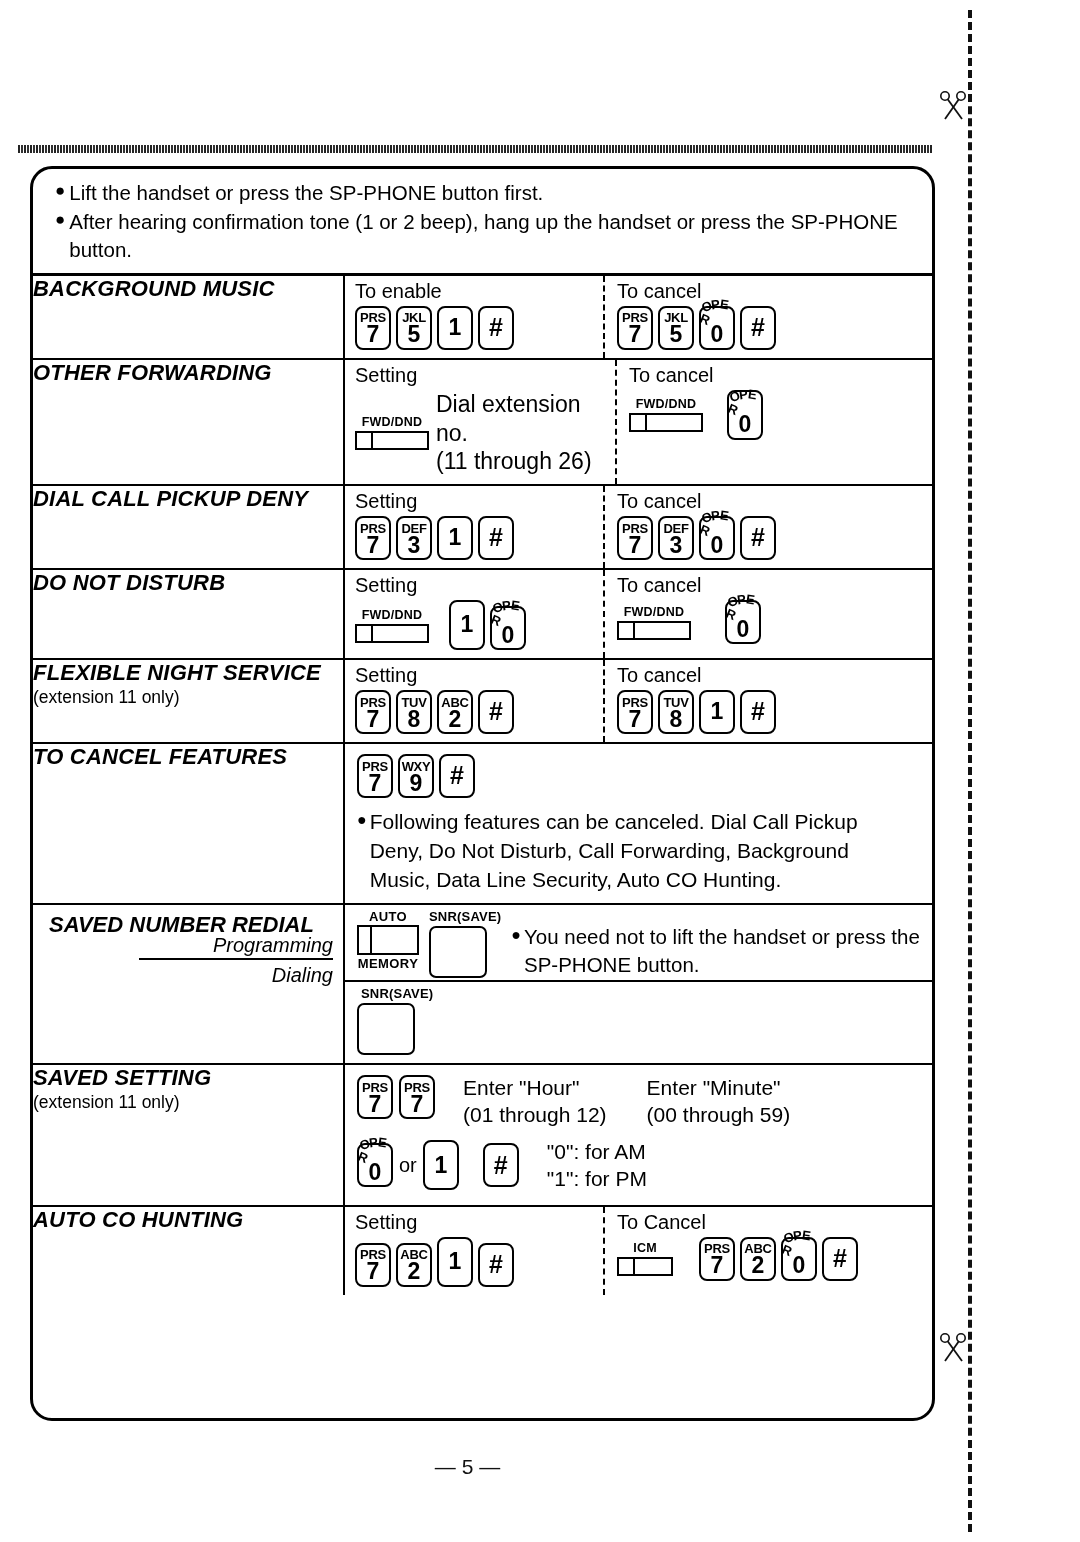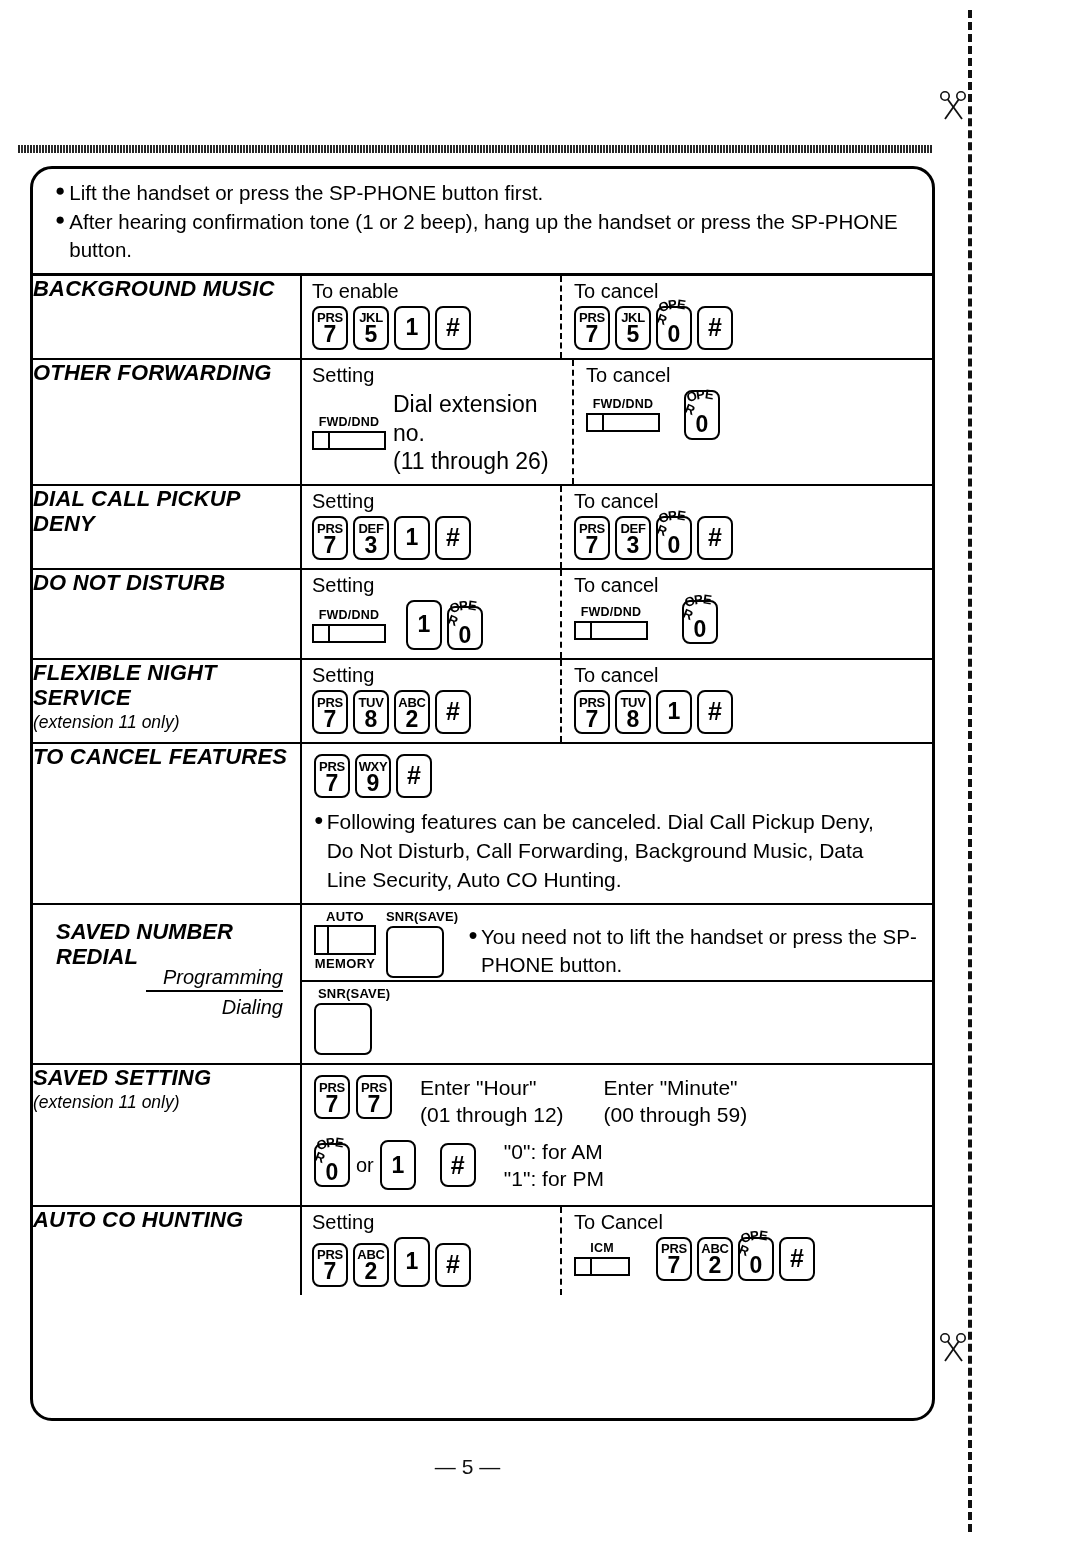--- a/index.html
+++ b/index.html
@@ -88,30 +88,30 @@
     table-layout:fixed;
   }
   table.features td{
     border-top:2.5px solid #000;
     vertical-align:top;
     padding:0;
   }
   table.features tr:first-child td{ border-top:none; }
 
   td.lbl{
-    width:268px;
+    width:311px;
     border-right:2.5px solid #000;
     padding:8px 6px 8px 14px;
   }
   .lbl-title{
     font-size:22px; font-weight:bold; font-style:italic;
     line-height:1.14; letter-spacing:.2px;
   }
   .lbl-sub{
-    font-size:17.5px; font-style:italic; font-weight:normal;
+    font-size:17.5px; font-weight:normal;
     margin-top:2px;
   }
 
   td.body{ padding:0; }
 
   .two-col{ display:flex; height:100%; }
   .col-a{ width:260px; padding:4px 4px 8px 10px; border-right:2px dashed #000; }
   .col-b{ flex:1; padding:4px 4px 8px 12px; }
   .col-full{ padding:4px 8px 8px 10px; }
 
@@ -522,21 +522,21 @@
               </div>
               <div class="bullet-para">
                 <span class="dot">●</span>
                 <span>Following features can be canceled. Dial Call Pickup Deny, Do Not Disturb, Call Forwarding, Background Music, Data Line Security, Auto CO Hunting.</span>
               </div>
             </div>
           </td>
         </tr>
 
         <tr>
-          <td class="lbl" style="padding:9px">
+          <td class="lbl" style="padding:2px">
             <div class="snr-lbl">
               <div class="t">SAVED NUMBER REDIAL</div>
               <div class="sub prog">Programming</div>
               <div class="sub dial">Dialing</div>
             </div>
           </td>
           <td class="body">
             <div class="snr-body-top">
               <div class="autobtn">
                 <div class="cap">AUTO</div>

